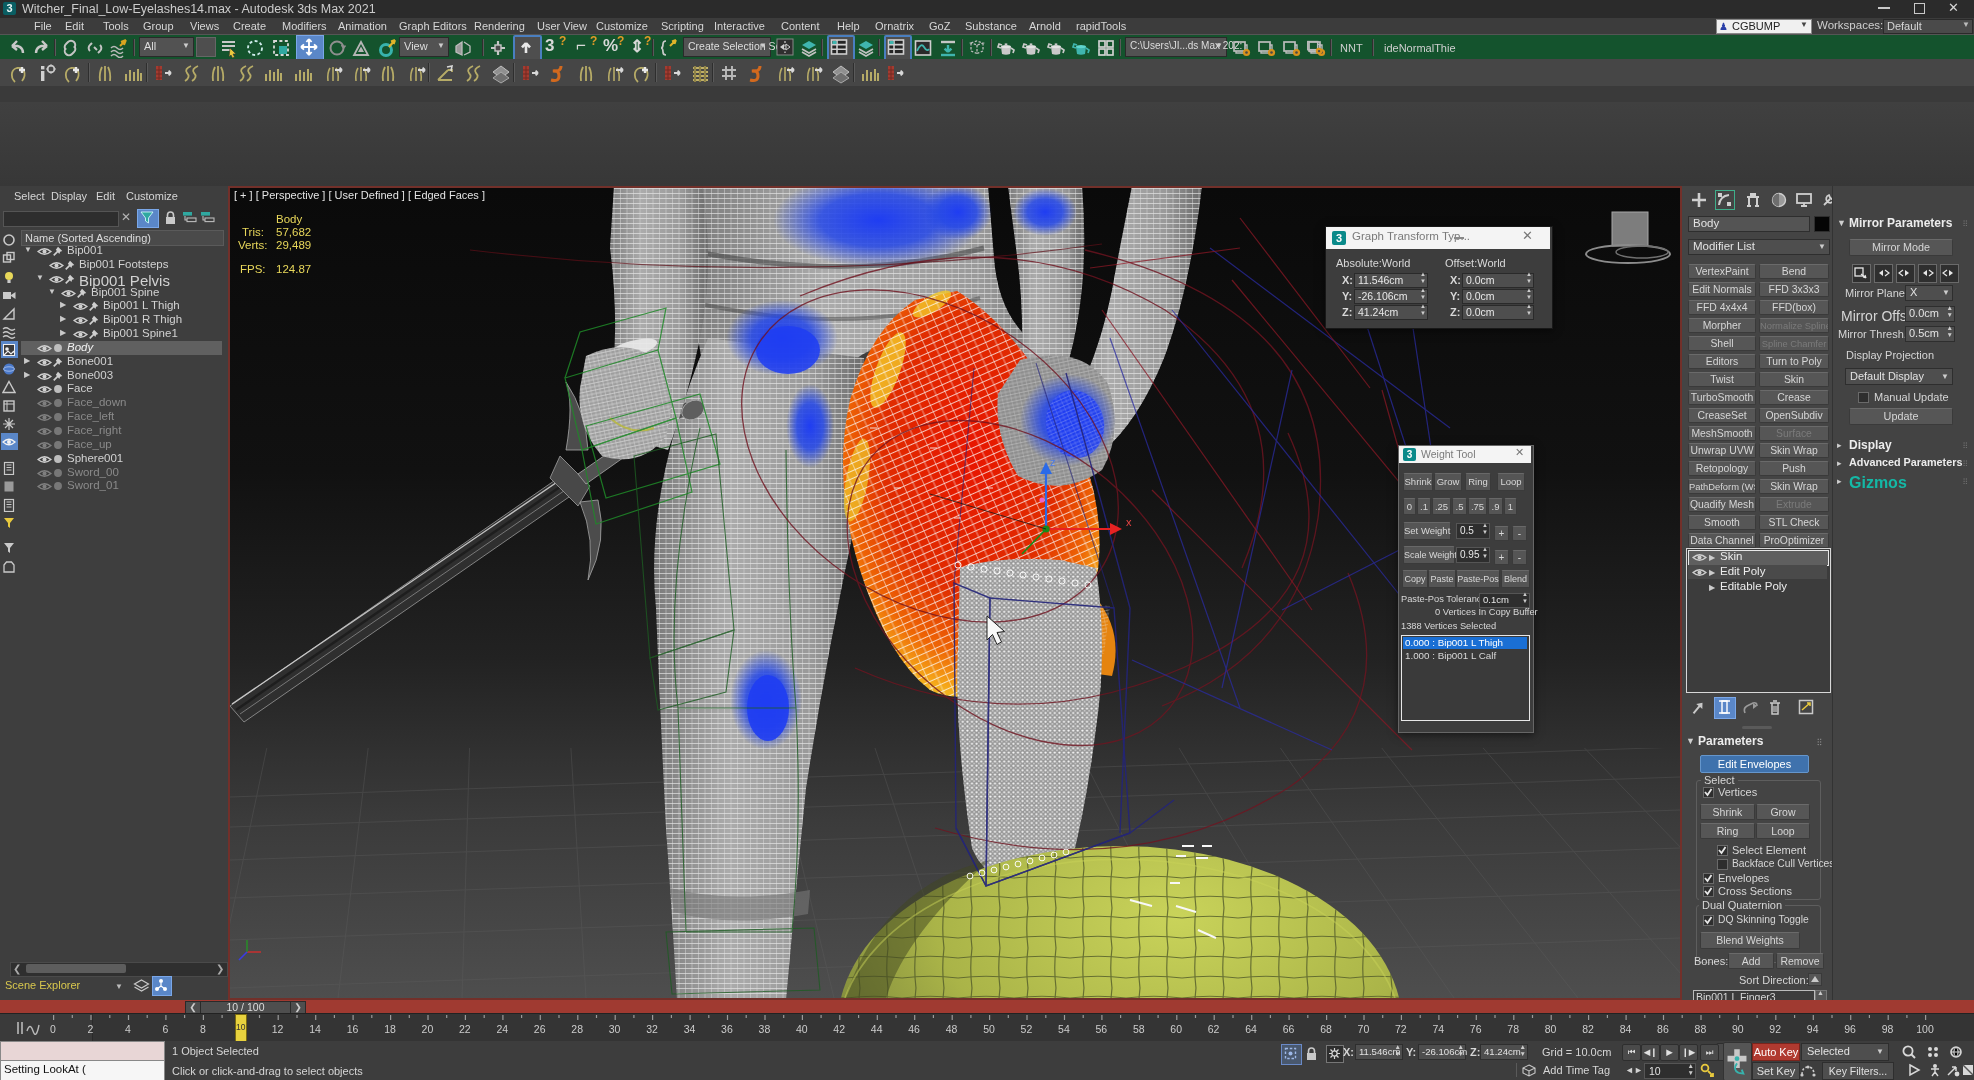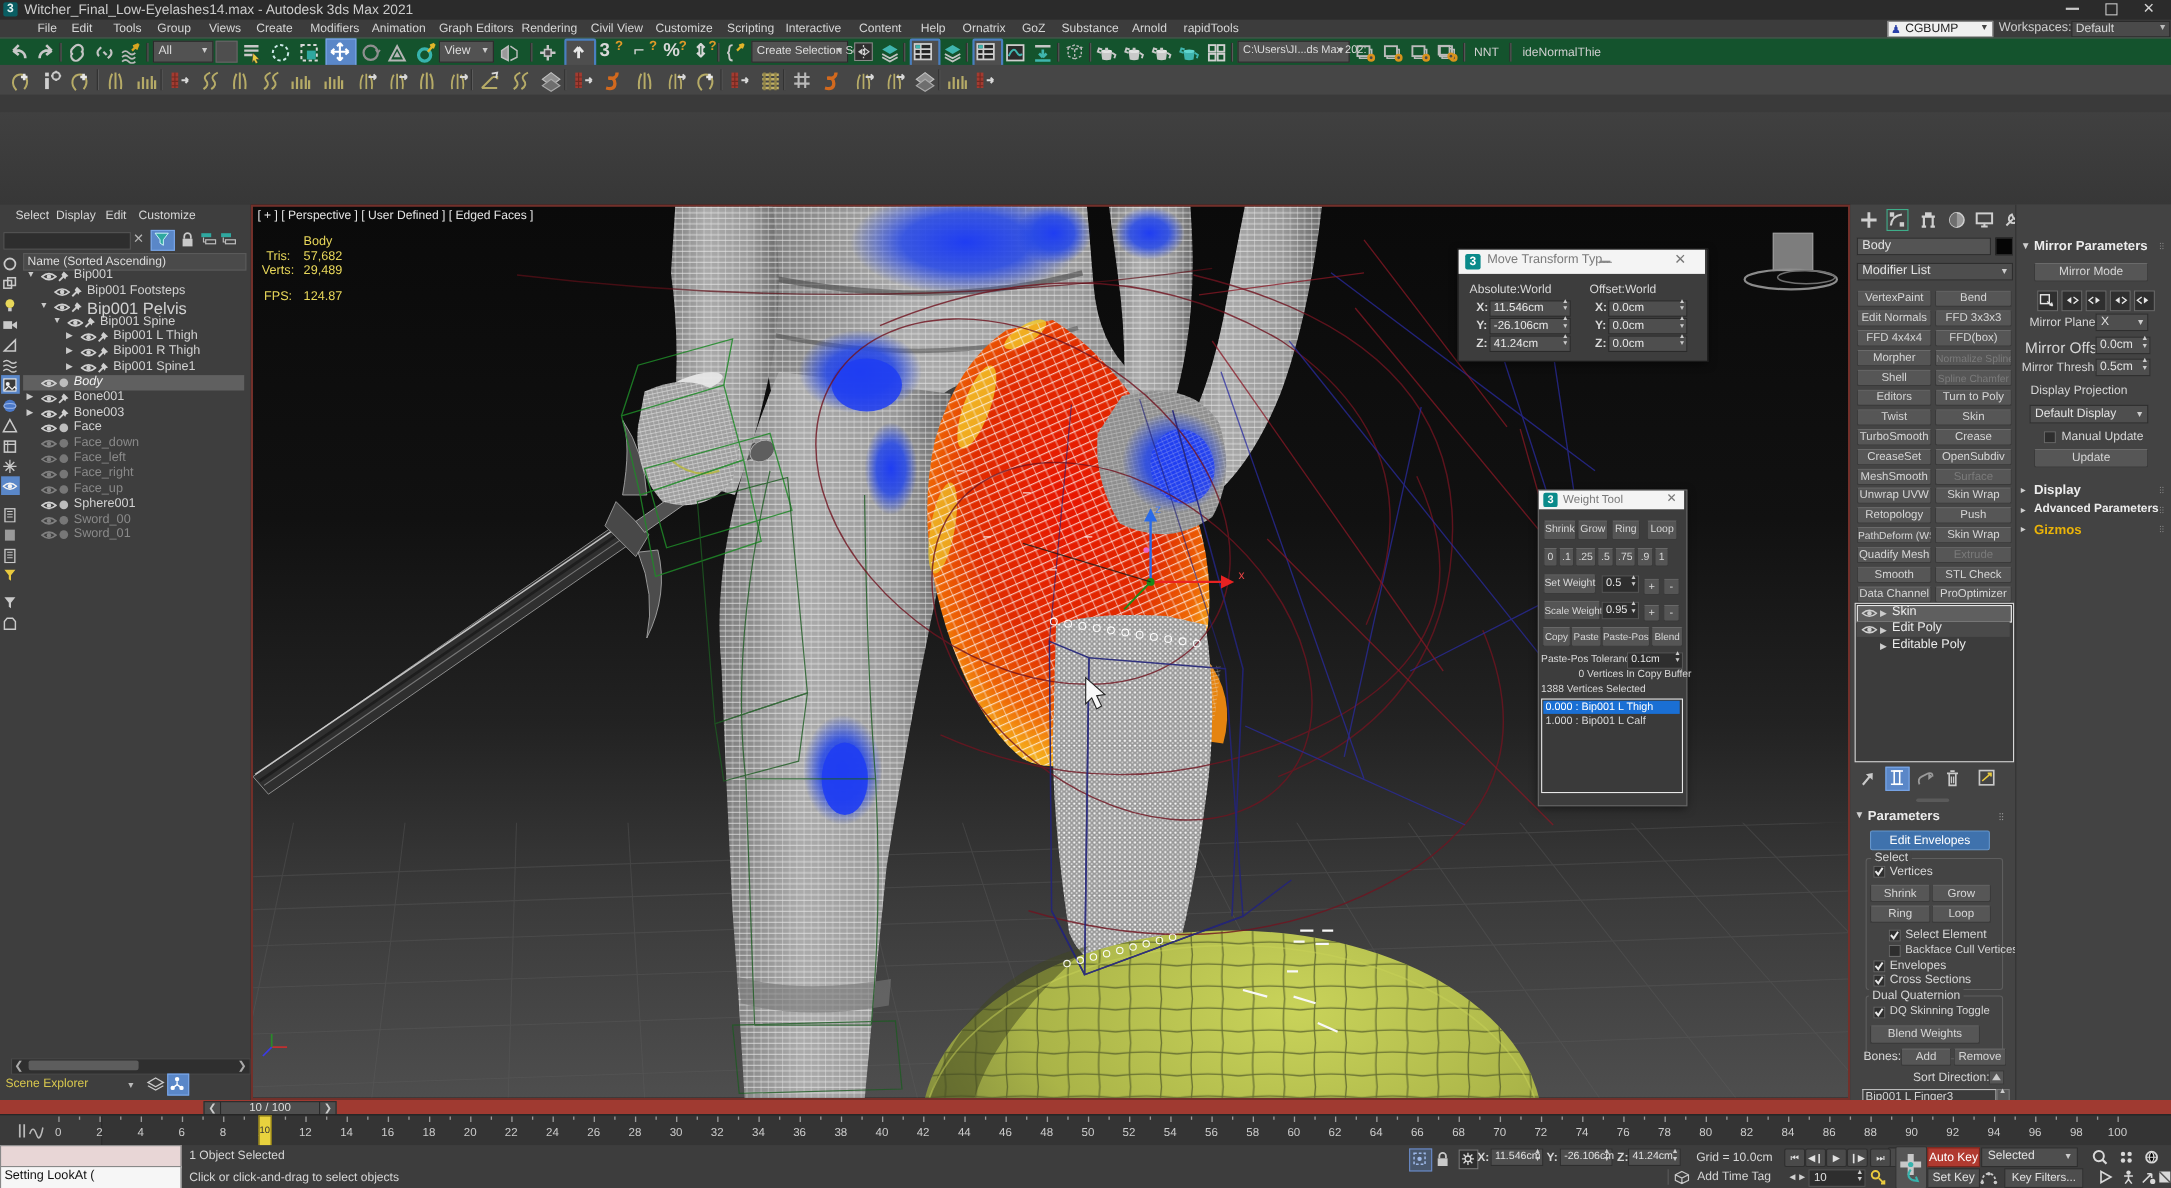--- a/index.html
+++ b/index.html
@@ -41,21 +41,21 @@
     <div class="menuitem" style="left:13px;">File</div>
     <div class="menuitem" style="left:44px;">Edit</div>
     <div class="menuitem" style="left:82px;">Tools</div>
     <div class="menuitem" style="left:122px;">Group</div>
     <div class="menuitem" style="left:169px;">Views</div>
     <div class="menuitem" style="left:212px;">Create</div>
     <div class="menuitem" style="left:261px;">Modifiers</div>
     <div class="menuitem" style="left:317px;">Animation</div>
     <div class="menuitem" style="left:378px;">Graph Editors</div>
     <div class="menuitem" style="left:453px;">Rendering</div>
-    <div class="menuitem" style="left:516px;">Civil View</div>
+    <div class="menuitem" style="left:516px;">User View</div>
     <div class="menuitem" style="left:575px;">Customize</div>
     <div class="menuitem" style="left:640px;">Scripting</div>
     <div class="menuitem" style="left:693px;">Interactive</div>
     <div class="menuitem" style="left:760px;">Content</div>
     <div class="menuitem" style="left:816px;">Help</div>
     <div class="menuitem" style="left:854px;">Ornatrix</div>
     <div class="menuitem" style="left:908px;">GoZ</div>
     <div class="menuitem" style="left:944px;">Substance</div>
     <div class="menuitem" style="left:1008px;">Arnold</div>
     <div class="menuitem" style="left:1055px;">rapidTools</div>
@@ -1209,28 +1209,28 @@
       </svg>
     <div class="t" style="left:42px;top:205px;font-size:11px;color:#d6d6d6;">Manual Update</div>
     <div class="t" style="left:17px;top:222px;width:102px;height:15px;background:#565656;border:1px solid #3a3a3a;border-top-color:#6a6a6a;border-radius:2px;text-align:center;font-size:10.8px;color:#d6d6d6;line-height:15px;">Update</div>
     <div class="t" style="left:5px;top:254px;font-size:9px;color:#cfcfcf;">▸</div>
     <div class="t" style="left:17px;top:252px;font-size:12px;font-weight:bold;color:#ececec;">Display</div>
     <div class="t" style="left:131px;top:253px;font-size:8px;color:#888;">⁝⁝</div>
     <div class="t" style="left:5px;top:272px;font-size:9px;color:#cfcfcf;">▸</div>
     <div class="t" style="left:17px;top:270px;font-size:10.8px;font-weight:bold;color:#ececec;">Advanced Parameters</div>
     <div class="t" style="left:131px;top:271px;font-size:8px;color:#888;">⁝⁝</div>
     <div class="t" style="left:5px;top:290px;font-size:9px;color:#cfcfcf;">▸</div>
-    <div class="t" style="left:17px;top:288px;font-size:12px;font-weight:bold;color:#eab308;text-align:center;">Gizmos</div>
+    <div class="t" style="left:17px;top:288px;font-size:16px;font-weight:bold;color:#14b8a6;text-align:center;">Gizmos</div>
     <div class="t" style="left:131px;top:289px;font-size:8px;color:#888;">⁝⁝</div>
   </div>
   <div id="dialogs" class="abs" style="left:0;top:0;width:1974px;height:1080px;pointer-events:none;">
     <div class="t" style="left:1325px;top:226px;width:226px;height:101px;background:#3d3d3d;border:1px solid #181818;box-shadow:0 2px 8px rgba(0,0,0,0.5);">
     <div class="t" style="left:0px;top:0px;width:224px;height:22px;background:#f4f4f4;"></div>
     <div class="t" style="left:6px;top:4px;width:14px;height:14px;background:#0a8a8a;color:#fff;font-size:11px;font-weight:bold;text-align:center;line-height:14px;border-radius:2px;">3</div>
-    <div class="t" style="left:26px;top:3px;font-size:11.5px;color:#7a7a7a;">Move Transform Typ...</div>
+    <div class="t" style="left:26px;top:3px;font-size:11.5px;color:#7a7a7a;">Graph Transform Typ...</div>
     <div class="t" style="left:128px;top:10px;width:10px;height:2px;background:#888;"></div>
     <div class="t" style="left:196px;top:1px;font-size:13px;color:#777;">✕</div>
     <div class="t" style="left:10px;top:30px;font-size:11px;color:#d8d8d8;">Absolute:World</div>
     <div class="t" style="left:119px;top:30px;font-size:11px;color:#d8d8d8;">Offset:World</div>
     <div class="t" style="left:16px;top:47px;font-size:11px;font-weight:bold;color:#d8d8d8;">X:</div>
     <div class="t" style="left:28px;top:46px;width:72px;height:13px;background:#4e4e4e;border:1px solid #2a2a2a;">
           <span style="position:absolute;left:3px;top:0px;font-size:10.5px;color:#e8e8e8;">11.546cm</span>
           <span style="position:absolute;right:1px;top:-3px;font-size:6px;color:#ccc;">▲</span>
           <span style="position:absolute;right:1px;top:4px;font-size:6px;color:#ccc;">▼</span>
         </div>

